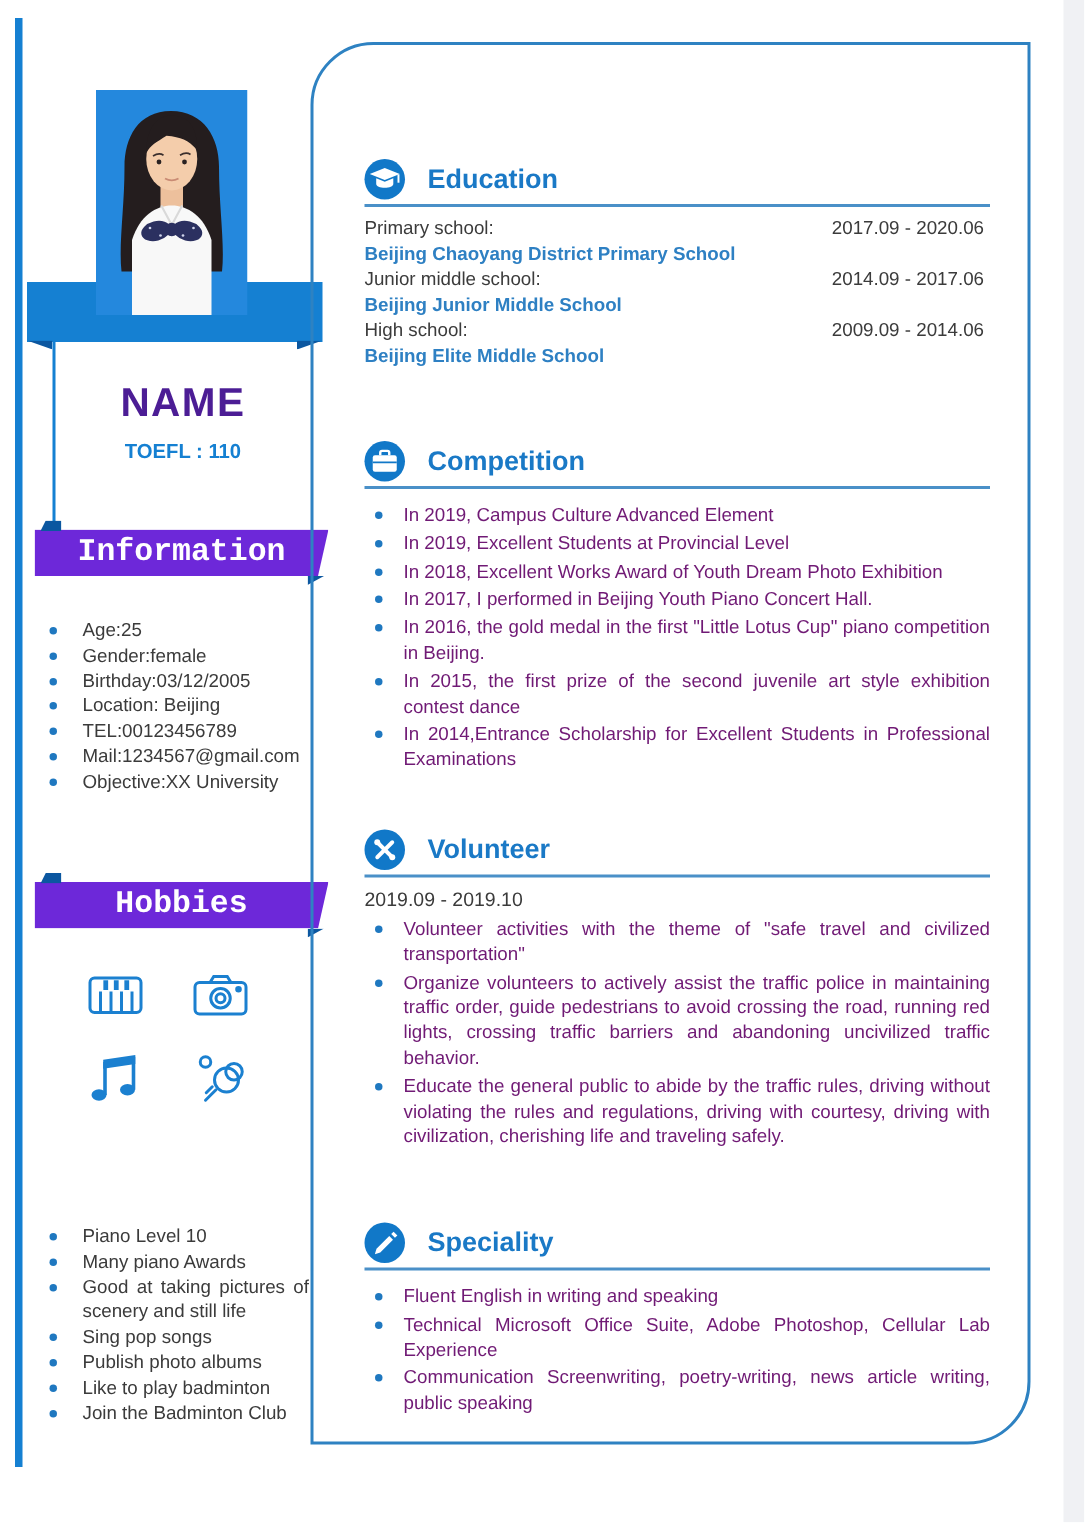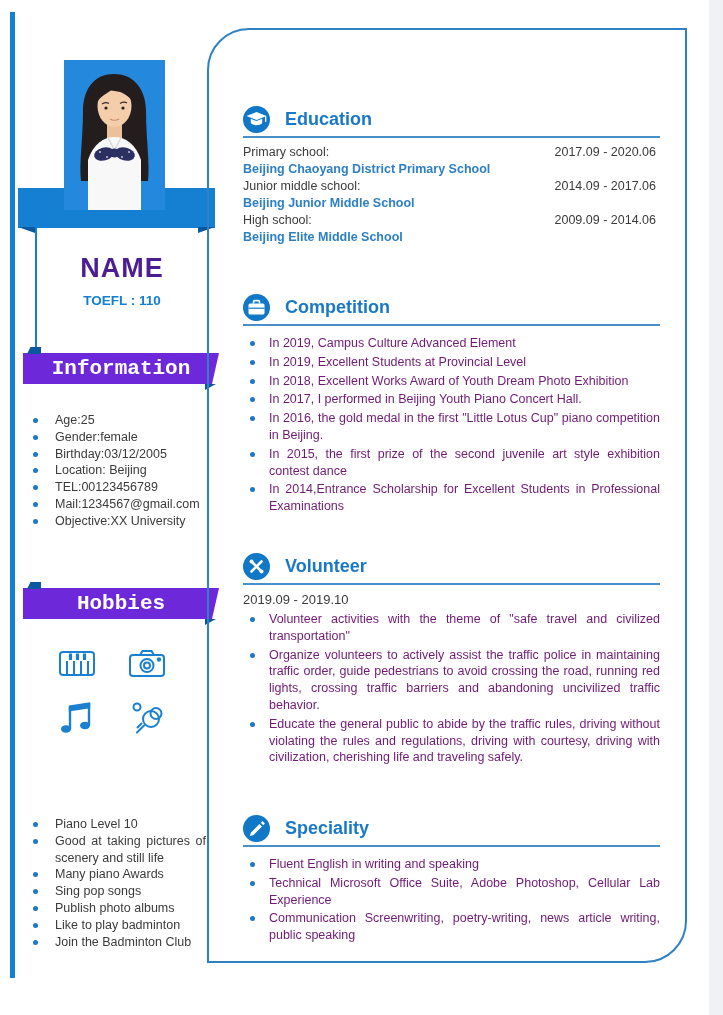--- a/index.html
+++ b/index.html
@@ -181,22 +181,22 @@
         <circle cx="9" cy="7" r="3.5"></circle>
         <circle cx="23" cy="19" r="8"></circle>
         <circle cx="28" cy="13.5" r="5.5"></circle>
         <path d="M16 25.5 l-7 7 M13.5 23.5 l-4 4" stroke-linecap="round"></path>
       </svg>
     </span>
   </div>
 
   <ul class="side-list hobby-list">
     <li>Piano Level 10</li>
+    <li>Many piano Awards</li>
     <li>Good at taking pictures of scenery and still life</li>
-    <li>Many piano Awards</li>
     <li>Sing pop songs</li>
     <li>Publish photo albums</li>
     <li>Like to play badminton</li>
     <li>Join the Badminton Club</li>
   </ul>
 
   <div class="main-panel"></div>
 
   <div class="main-content">
 

